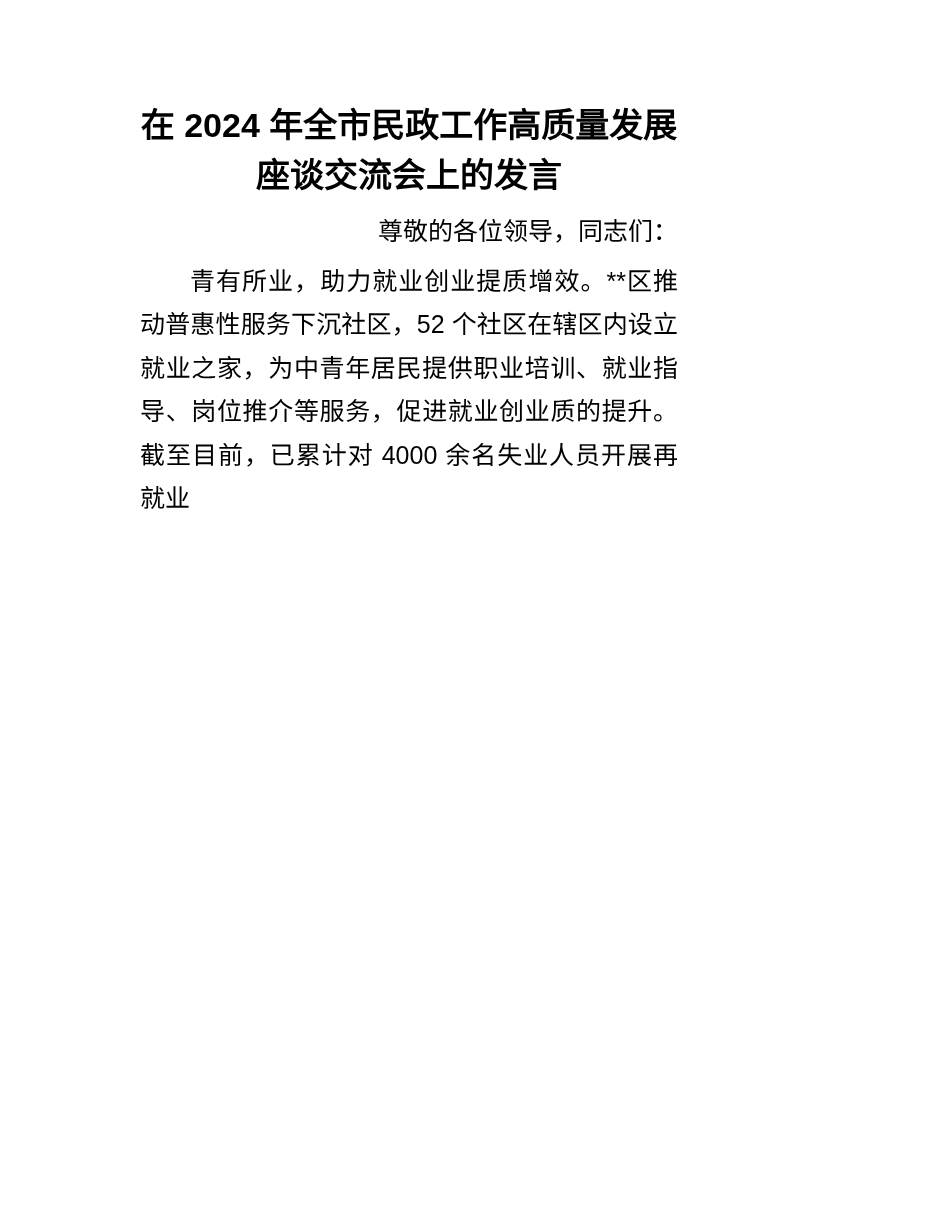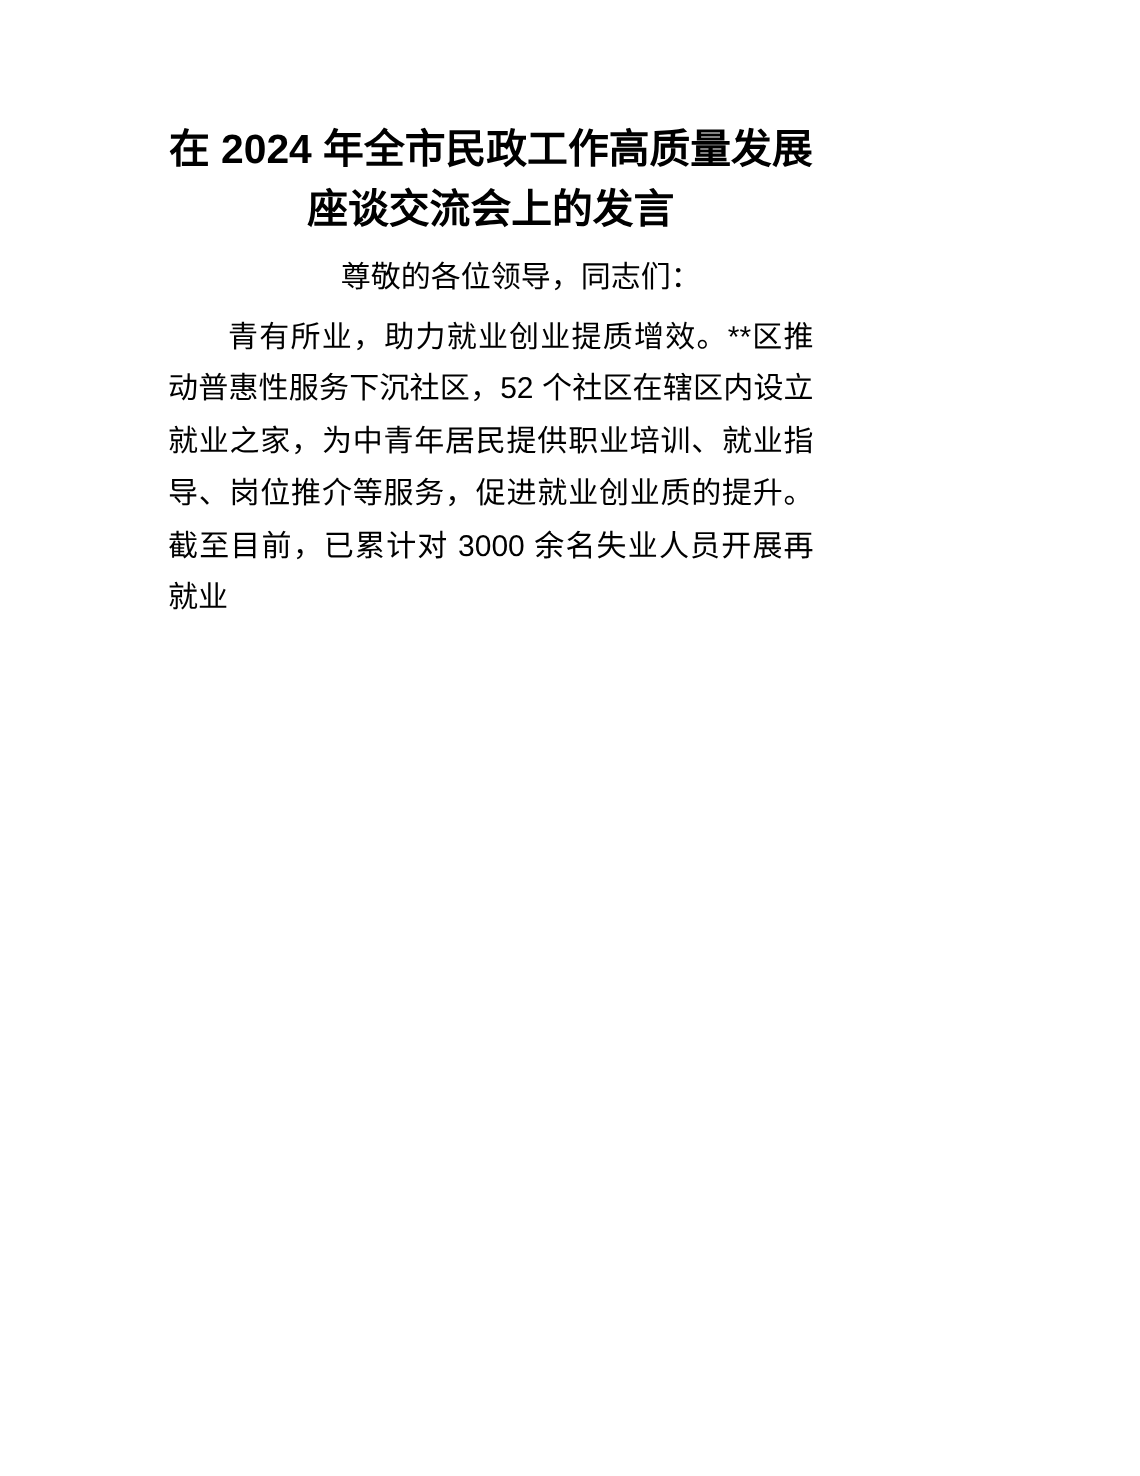--- a/index.html
+++ b/index.html
@@ -33,27 +33,27 @@
       font-size: 25px;
       line-height: 43.5px;
       font-weight: 400;
       margin: 0 0 11px 0;
       text-indent: 2em;
       text-align: justify;
       word-break: break-all;
     }
     .doc-greeting {
       margin-bottom: 6px;
-      text-align: center;
+      text-align: right;
     }
   </style>
 </head>
 <body>
 
 <div class="page">
   <h1 class="doc-title">在 2024 年全市民政工作高质量发展座谈交流会上的发言</h1>
 
   <p class="doc-paragraph doc-greeting">尊敬的各位领导，同志们：</p>
 
 
 
-  <p class="doc-paragraph">青有所业，助力就业创业提质增效。**区推动普惠性服务下沉社区，52 个社区在辖区内设立就业之家，为中青年居民提供职业培训、就业指导、岗位推介等服务，促进就业创业质的提升。截至目前，已累计对 3000 余名失业人员开展再就业</p>
+  <p class="doc-paragraph">青有所业，助力就业创业提质增效。**区推动普惠性服务下沉社区，52 个社区在辖区内设立就业之家，为中青年居民提供职业培训、就业指导、岗位推介等服务，促进就业创业质的提升。截至目前，已累计对 4000 余名失业人员开展再就业</p>
 </div>
 
 </body></html>

